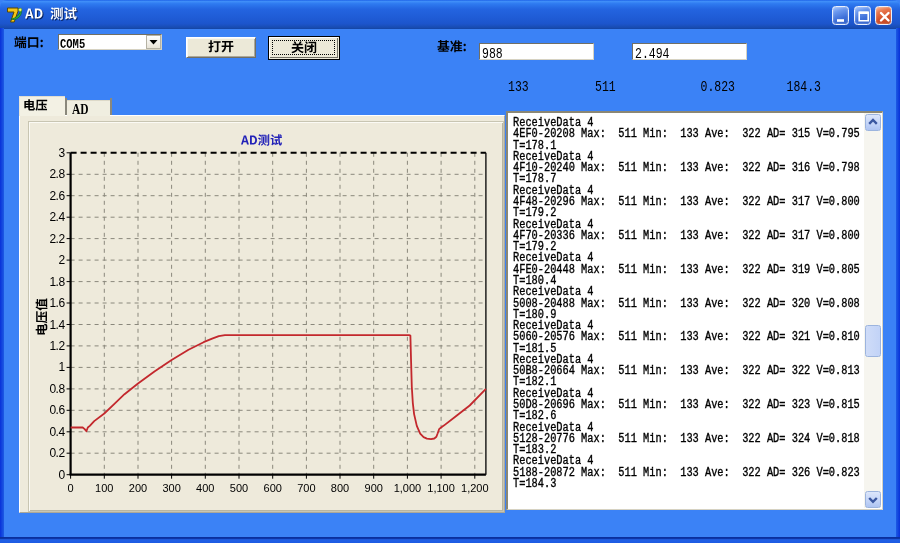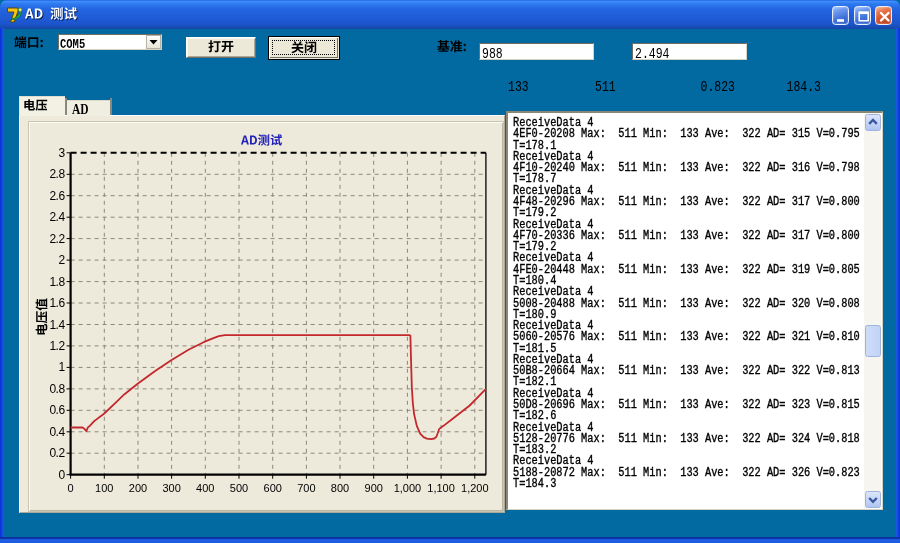--- a/index.html
+++ b/index.html
@@ -1,15 +1,15 @@
 <!DOCTYPE html>
 <html><head><meta charset="utf-8"><style>
 * { margin:0; padding:0; box-sizing:border-box; }
 body { width:900px; height:543px; overflow:hidden; font-family:"Liberation Sans",sans-serif; }
-#win { position:relative; width:900px; height:543px; background:#0369a1; }
+#win { position:relative; width:900px; height:543px; background:#3b82f6; }
 .num { position:absolute; font-size:11.5px; color:#000; font-family:"Liberation Mono",monospace; transform:scaleY(1.22); transform-origin:0 0; }
 </style></head><body>
 <div id="win">
 
   <div style="position:absolute;left:0;top:0;width:900px;height:29px;border-radius:7px 7px 0 0;
     background:linear-gradient(180deg,#1e63e8 0%,#3f8ef8 5%,#2e7af0 13%,#2364e0 32%,#1f5cd6 60%,#1c55cc 82%,#174aad 97%,#1243a0 100%);"></div>
   <div style="position:absolute;left:0;top:28px;width:4px;height:509px;background:linear-gradient(90deg,#0831d9,#1d5be4)"></div>
   <div style="position:absolute;right:0;top:28px;width:4px;height:509px;background:linear-gradient(90deg,#1d5be4,#0831d9)"></div>
   <div style="position:absolute;left:0;bottom:0;width:900px;height:6.5px;background:linear-gradient(180deg,#0a2f9e 0%,#0a2f9e 22%,#2160e4 45%,#1d5be4 100%)"></div>
   <svg style="position:absolute;left:6px;top:6px" width="18" height="18" viewBox="0 0 18 18">

